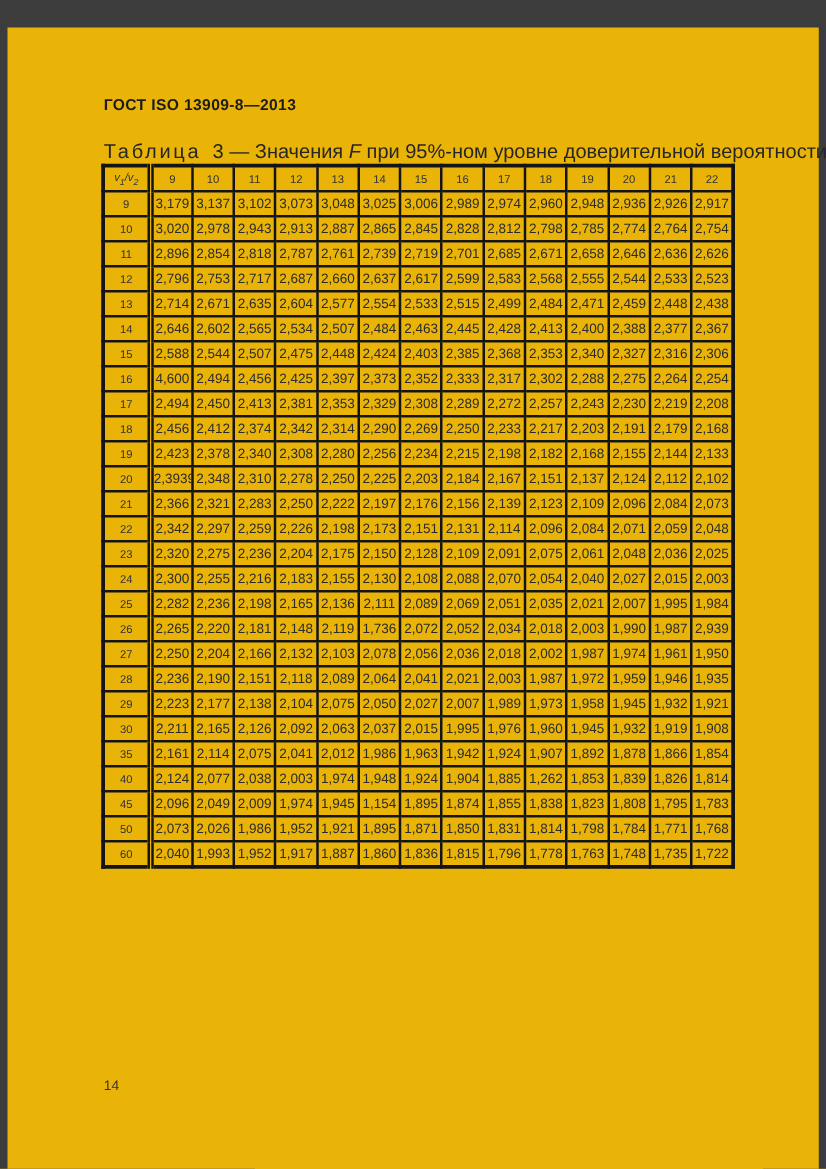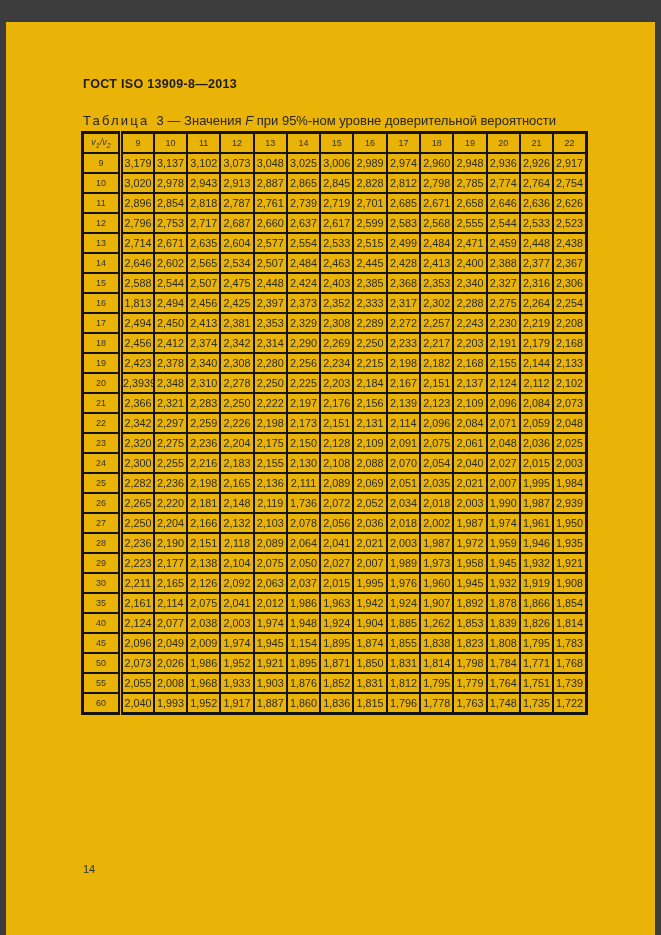--- a/index.html
+++ b/index.html
@@ -13,21 +13,21 @@
     .page{
       position:absolute;left:6px;top:22px;width:649px;height:923px;
       background:#eab308;color:#222;
     }
     .doc-header{
       position:absolute;left:77px;top:55px;
       font-size:12.5px;font-weight:bold;color:#1c1c1c;letter-spacing:0.3px;
     }
     .caption{
       position:absolute;left:77px;top:91px;
-      font-size:13px;color:#262626;white-space:nowrap;
+      font-size:16px;color:#262626;white-space:nowrap;
     }
     .caption .spaced{letter-spacing:2.2px;}
     .caption i{font-style:italic;}
     table.f-table{
       position:absolute;left:75px;top:109px;width:507px;
       border-collapse:collapse;table-layout:fixed;
       border:3px solid #141414;
     }
     .f-table th,.f-table td{
       border:2px solid #141414;
@@ -202,21 +202,21 @@
           <td>2,385</td>
           <td>2,368</td>
           <td>2,353</td>
           <td>2,340</td>
           <td>2,327</td>
           <td>2,316</td>
           <td>2,306</td>
         </tr>
         <tr>
           <th>16</th>
-          <td>1,813</td>
+          <td>4,600</td>
           <td>2,494</td>
           <td>2,456</td>
           <td>2,425</td>
           <td>2,397</td>
           <td>2,373</td>
           <td>2,352</td>
           <td>2,333</td>
           <td>2,317</td>
           <td>2,302</td>
           <td>2,288</td>
@@ -524,37 +524,20 @@
           <td>1,871</td>
           <td>1,850</td>
           <td>1,831</td>
           <td>1,814</td>
           <td>1,798</td>
           <td>1,784</td>
           <td>1,771</td>
           <td>1,768</td>
         </tr>
         <tr>
-          <th>55</th>
-          <td>2,055</td>
-          <td>2,008</td>
-          <td>1,968</td>
-          <td>1,933</td>
-          <td>1,903</td>
-          <td>1,876</td>
-          <td>1,852</td>
-          <td>1,831</td>
-          <td>1,812</td>
-          <td>1,795</td>
-          <td>1,779</td>
-          <td>1,764</td>
-          <td>1,751</td>
-          <td>1,739</td>
-        </tr>
-        <tr>
           <th>60</th>
           <td>2,040</td>
           <td>1,993</td>
           <td>1,952</td>
           <td>1,917</td>
           <td>1,887</td>
           <td>1,860</td>
           <td>1,836</td>
           <td>1,815</td>
           <td>1,796</td>

